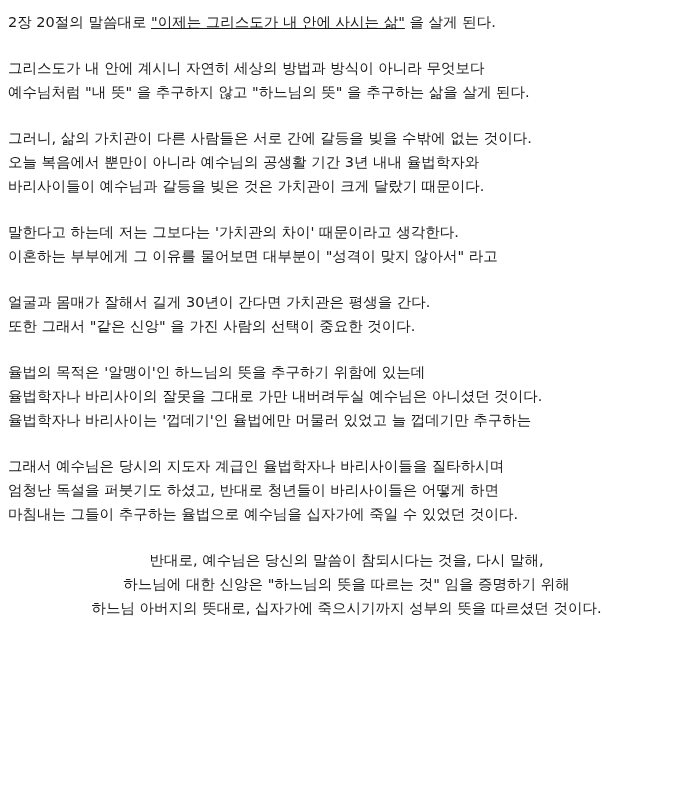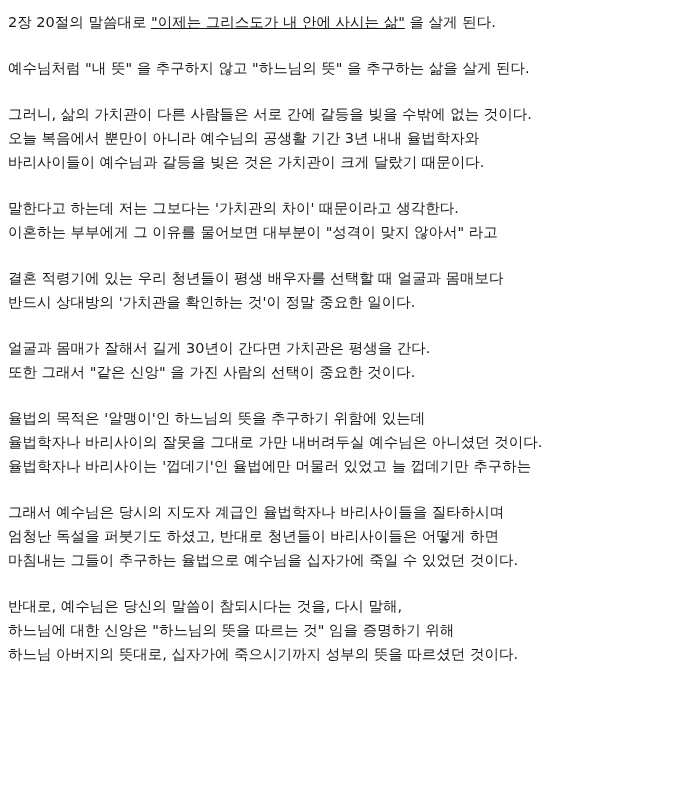--- a/index.html
+++ b/index.html
@@ -16,54 +16,52 @@
   }
   .doc {
     padding: 10px 8px 0 8px;
     box-sizing: border-box;
   }
   .para {
     margin: 0 0 22px 0;
   }
   .para:last-child {
     margin-bottom: 0;
+    text-align: center;
   }
   .line {
     font-size: 14.5px;
     line-height: 24px;
     white-space: pre-wrap;
     color: #1a1a1a;
   }
   .u {
     text-decoration: underline;
   }
 </style>
 </head>
 <body>
 
 <div class="doc">
   <div id="paragraphs-root">
       <div class="para">
         <div class="line"><span>2장 20절의 말씀대로 </span><span class="u">"이제는 그리스도가 내 안에 사시는 삶"</span><span> 을 살게 된다.</span></div>
       </div>
       <div class="para">
+        <div class="line"><span>그리스도가 내 안에 계시니 자연히 세상의 방법과 방식이 아니라 무엇보다</span></div>
         <div class="line"><span>예수님처럼 "내 뜻" 을 추구하지 않고 "하느님의 뜻" 을 추구하는 삶을 살게 된다.</span></div>
       </div>
       <div class="para">
         <div class="line"><span>그러니, 삶의 가치관이 다른 사람들은 서로 간에 갈등을 빚을 수밖에 없는 것이다.</span></div>
         <div class="line"><span>오늘 복음에서 뿐만이 아니라 예수님의 공생활 기간 3년 내내 율법학자와</span></div>
         <div class="line"><span>바리사이들이 예수님과 갈등을 빚은 것은 가치관이 크게 달랐기 때문이다.</span></div>
       </div>
       <div class="para">
         <div class="line"><span>말한다고 하는데 저는 그보다는 '가치관의 차이' 때문이라고 생각한다.</span></div>
         <div class="line"><span>이혼하는 부부에게 그 이유를 물어보면 대부분이 "성격이 맞지 않아서" 라고</span></div>
-      </div>
-      <div class="para">
-        <div class="line"><span>결혼 적령기에 있는 우리 청년들이 평생 배우자를 선택할 때 얼굴과 몸매보다</span></div>
-        <div class="line"><span>반드시 상대방의 '가치관을 확인하는 것'이 정말 중요한 일이다.</span></div>
       </div>
       <div class="para">
         <div class="line"><span>얼굴과 몸매가 잘해서 길게 30년이 간다면 가치관은 평생을 간다.</span></div>
         <div class="line"><span>또한 그래서 "같은 신앙" 을 가진 사람의 선택이 중요한 것이다.</span></div>
       </div>
       <div class="para">
         <div class="line"><span>율법의 목적은 '알맹이'인 하느님의 뜻을 추구하기 위함에 있는데</span></div>
         <div class="line"><span>율법학자나 바리사이의 잘못을 그대로 가만 내버려두실 예수님은 아니셨던 것이다.</span></div>
         <div class="line"><span>율법학자나 바리사이는 '껍데기'인 율법에만 머물러 있었고 늘 껍데기만 추구하는</span></div>
       </div>

